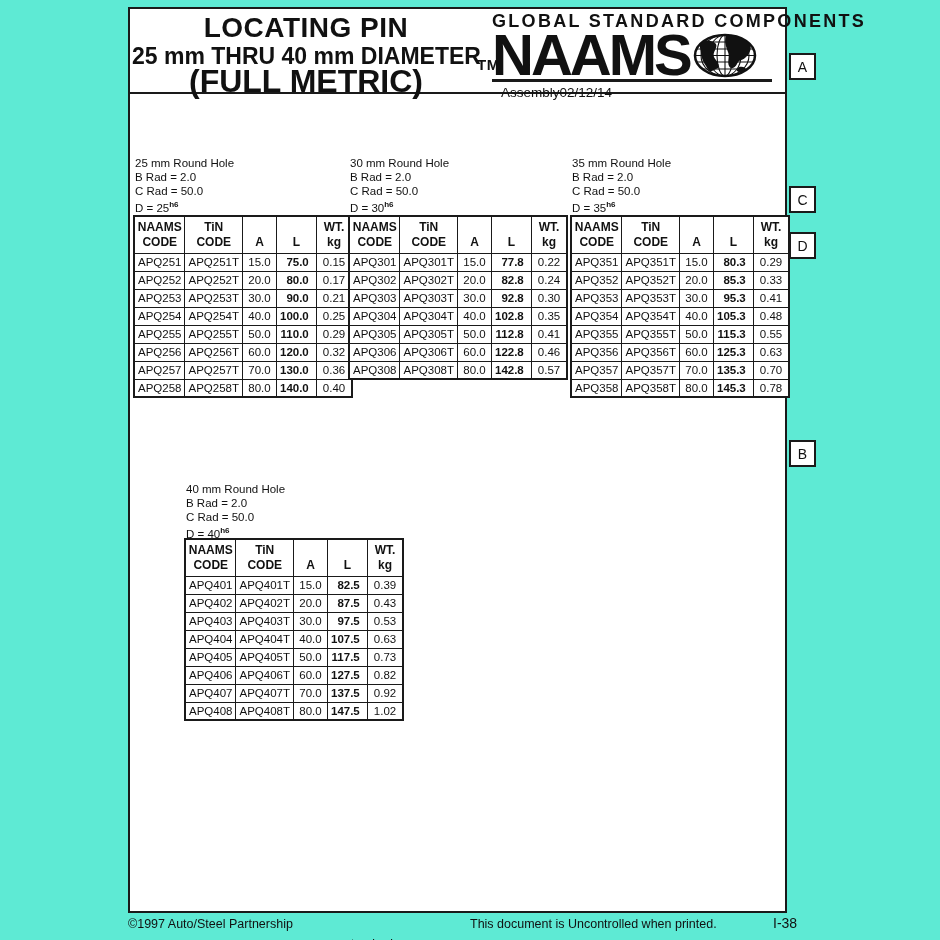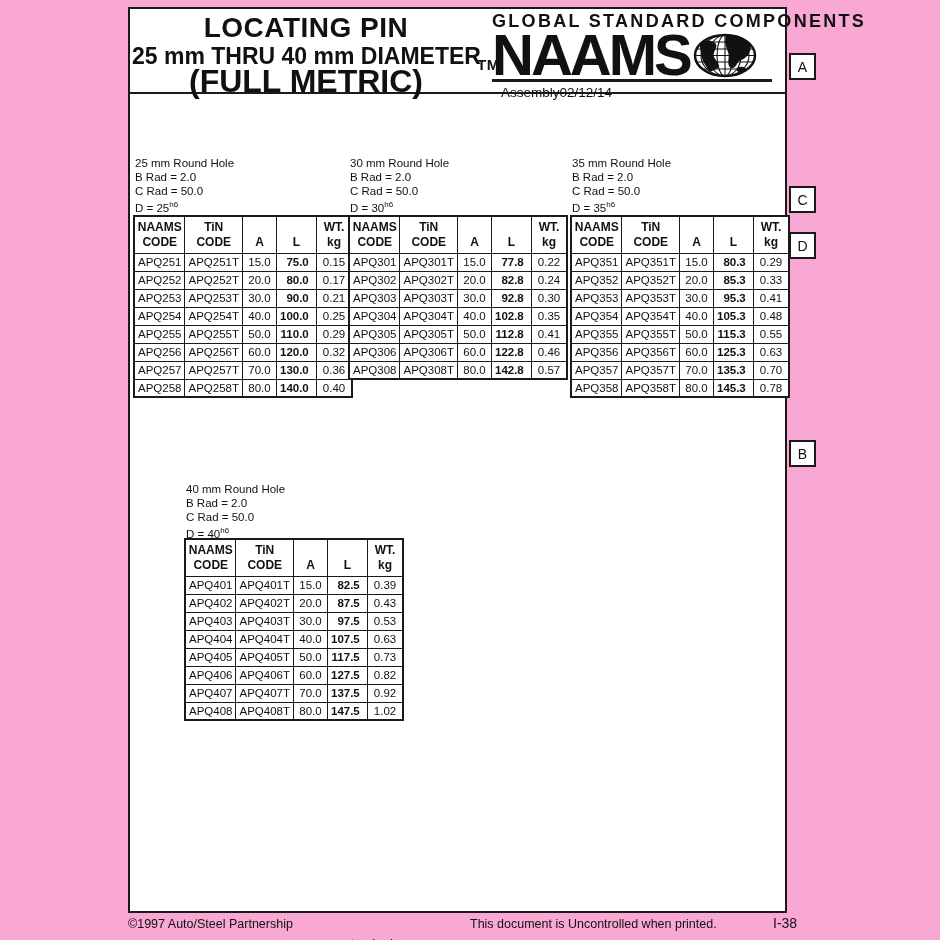--- a/index.html
+++ b/index.html
@@ -1,19 +1,19 @@
 <!DOCTYPE html>
 <html><head>
 <meta charset="utf-8">
 <style>
   * { margin:0; padding:0; box-sizing:border-box; }
   html,body { background:#ffffff; }
   .canvas {
     position:relative; width:940px; height:940px;
-    background:#f9a8d4; overflow:hidden;
+    background:#5eead4; overflow:hidden;
     font-family:"Liberation Sans", sans-serif; color:#111;
   }
   .page-border {
     position:absolute; left:128px; top:7px; width:659px; height:906px;
     border:2px solid #1a1a1a; background:#fff;
   }
   
   .header {
     position:absolute; left:130px; top:9px; width:655px; height:85px;
     border-bottom:2px solid #1a1a1a;
@@ -25,21 +25,21 @@
   .tm-mark { position:absolute; left:347px; top:47px; font-size:15px; font-weight:bold; letter-spacing:0.5px; }
   .brand-block { position:absolute; left:362px; top:2px; width:282px; }
   .brand-tagline { font-size:18px; font-weight:bold; letter-spacing:2.3px; white-space:nowrap; }
   .brand-row { display:flex; align-items:flex-end; height:46px; margin-top:0px; }
   .naams-logotype { font-size:58px; font-weight:bold; letter-spacing:-3px; line-height:46px; }
   .globe { width:64px; height:45px; margin-left:3px; }
   .brand-underline { width:280px; height:3px; background:#1a1a1a; margin-top:1px; }
   .assembly-row { width:280px; display:flex; justify-content:flex-start; font-size:13.5px; margin-top:3px; padding-left:9px; }
   
   .notes { position:absolute; font-size:11.5px; line-height:14px; color:#111; }
-  .notes sup { font-size:8px; }
+  .notes sup { font-size:8px;font-weight:bold; }
   table.spec-table {
     position:absolute; border-collapse:collapse; table-layout:fixed;
     background:#fff; border:2px solid #1a1a1a;
   }
   table.spec-table th, table.spec-table td { border:1px solid #1a1a1a; }
   table.spec-table th {
     font-size:12px; font-weight:bold; height:37px; line-height:15px;
     text-align:center; vertical-align:middle; padding:0 1px;
   }
   table.spec-table th.single { vertical-align:bottom; padding-bottom:3px; }

